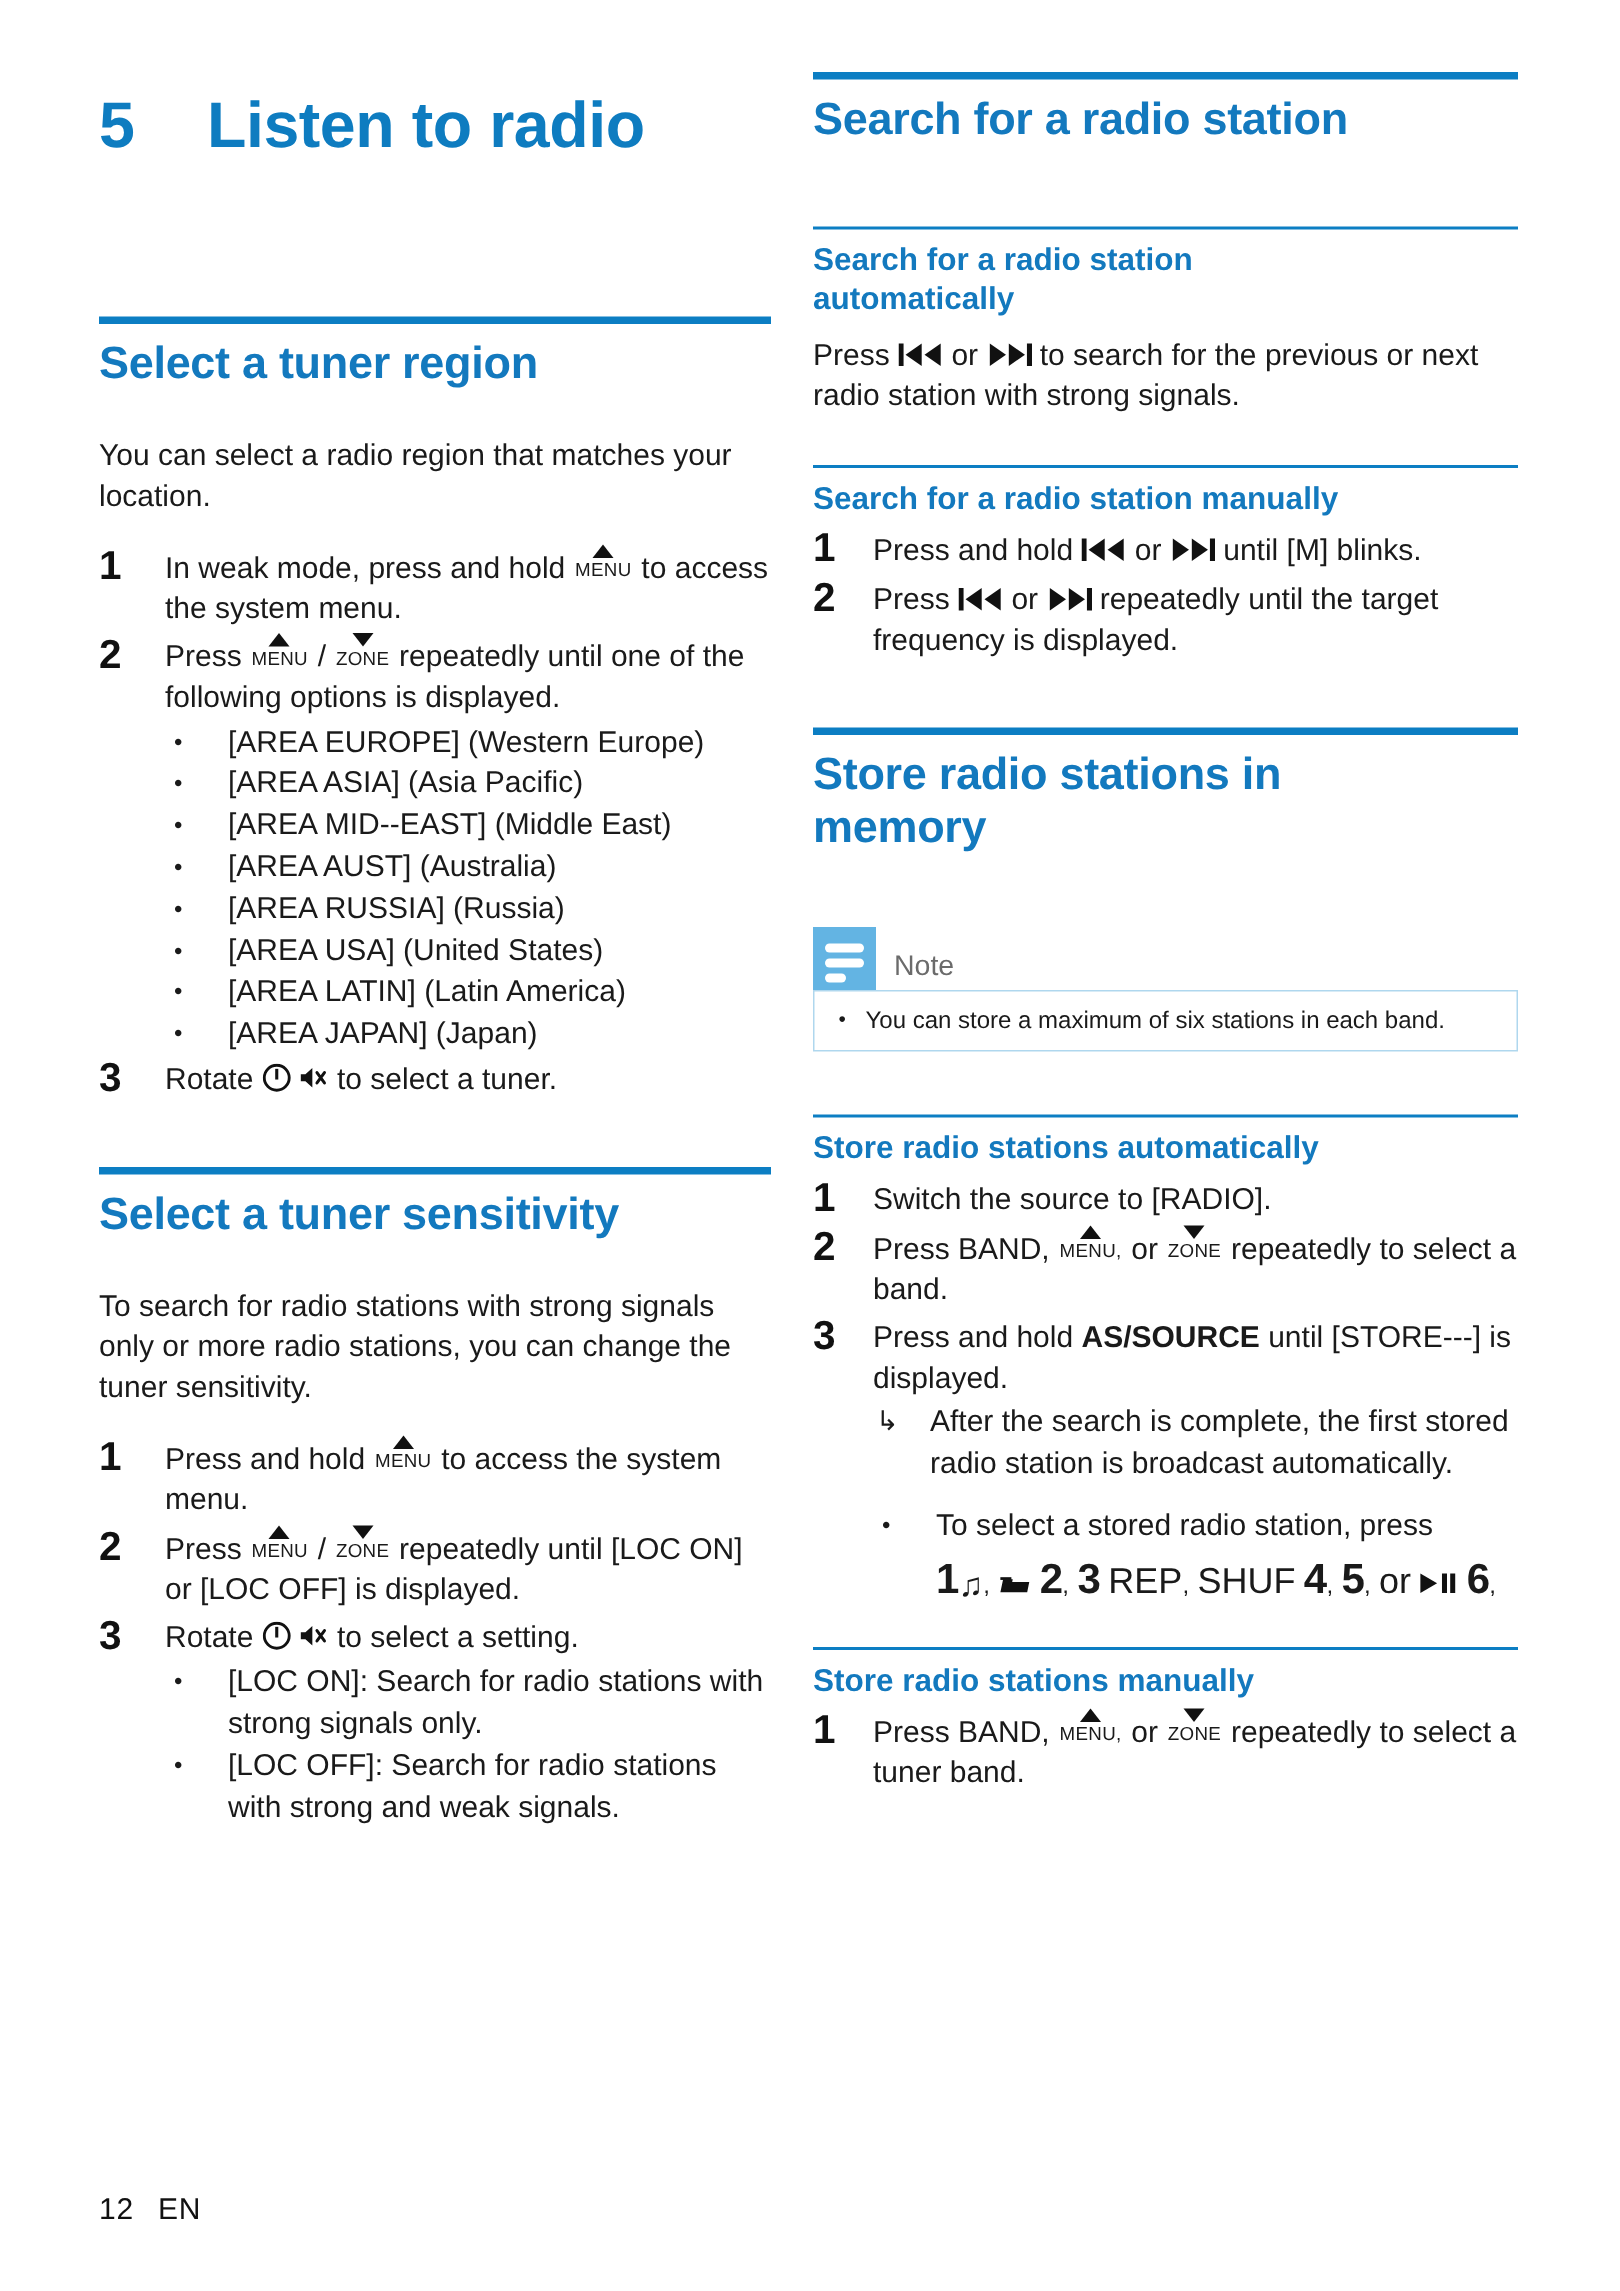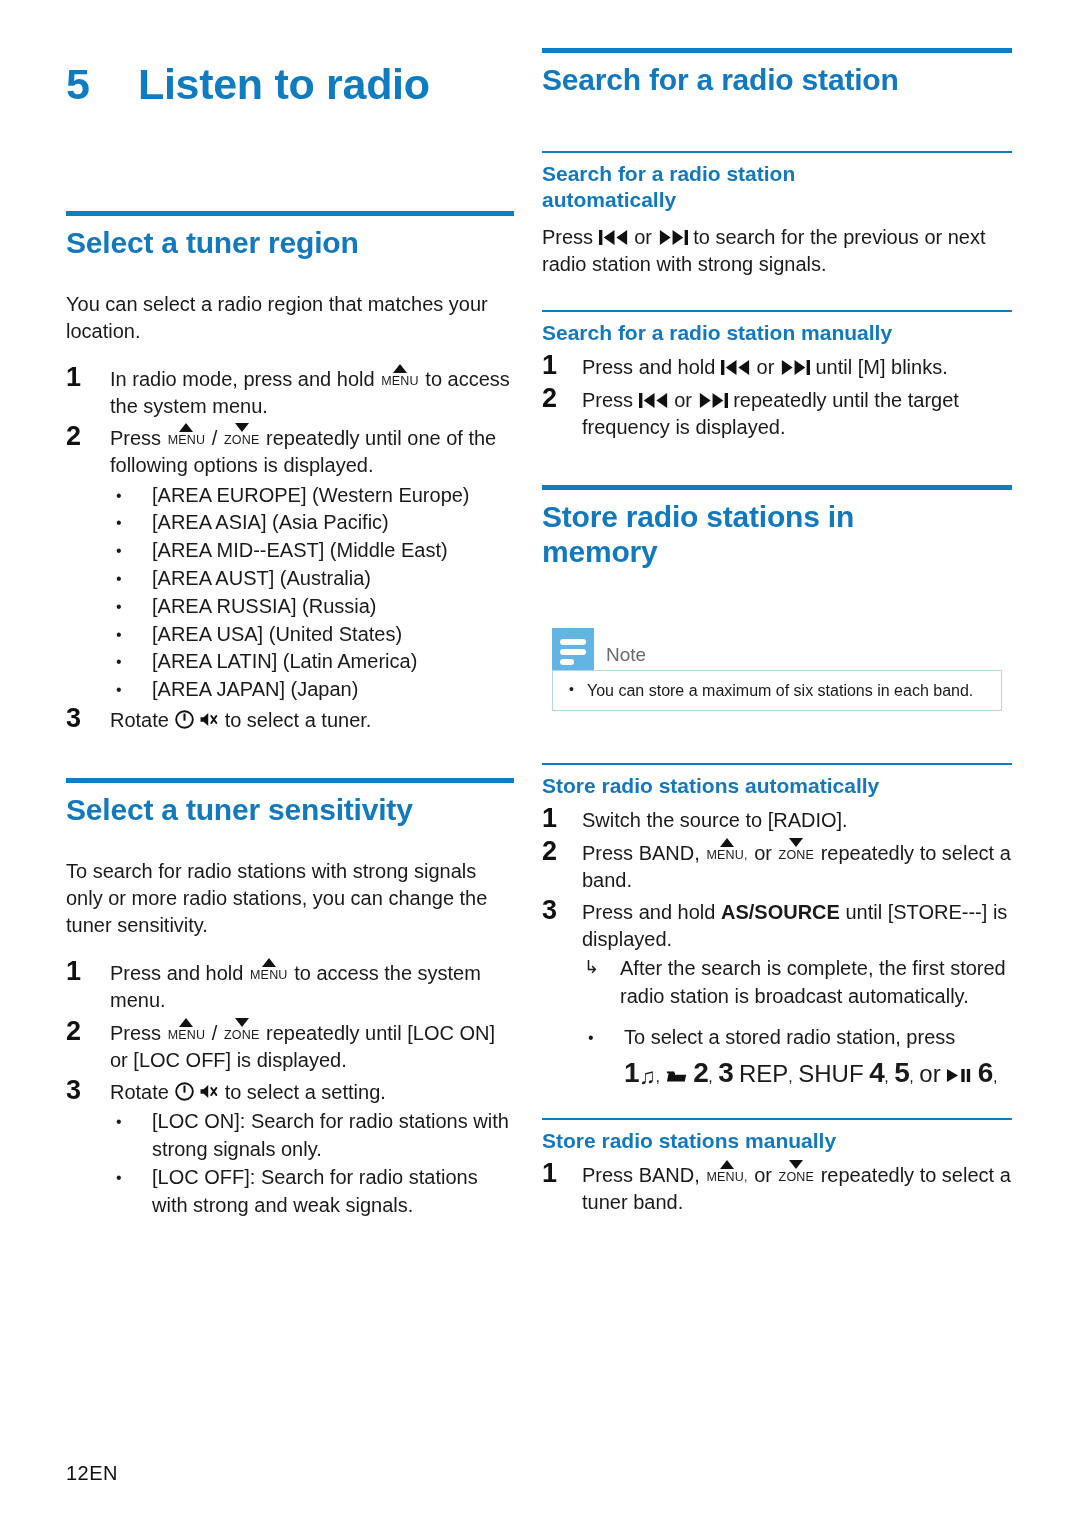--- a/index.html
+++ b/index.html
@@ -174,21 +174,21 @@
   .ico {
     display: inline-block;
     vertical-align: -2px;
     line-height: 1;
   }
   svg.g { display: inline-block; vertical-align: -2px; }
 
   .kbd { font-weight: 600; }
 
   
-  .note-wrap { margin: 10px; }
+  .note-wrap { margin: 0; }
   .note-head {
     display: flex;
     align-items: flex-end;
     height: 42px;
   }
   .note-icon {
     width: 42px; height: 42px;
     background: #63B4E3;
     flex: none;
     position: relative;
@@ -243,21 +243,21 @@
 
   
   .footer {
     position: absolute;
     left: 66px;
     bottom: 42px;
     font-size: 20px;
     color: #111;
     letter-spacing: 0.5px;
   }
-  .footer .pg { margin-right: 0; }
+  .footer .pg { margin-right: 16px; }
 </style>
 </head>
 <body>
 
 <div class="page">
 
   <div class="columns">
 
     <div class="col col-left">
 
@@ -269,21 +269,21 @@
       <div class="rule-thick"></div>
       <h1 class="sec">Select a tuner region</h1>
 
       <p class="body">You can select a radio region that matches your location.</p>
 
       <div class="gap-sm"></div>
 
       <ol class="steps">
         <li class="step">
           <span class="n">1</span>
-          <span class="txt"><span>In radio mode, press and hold</span>
+          <span class="txt"><span>In weak mode, press and hold</span>
             <span class="btn-menu"><span class="tri"></span><span>MENU</span></span>
             <span>to access the system menu.</span></span>
         </li>
         <li class="step">
           <span class="n">2</span>
           <span class="txt"><span>Press</span>
             <span class="btn-menu"><span class="tri"></span><span>MENU</span></span>
             <span>/</span>
             <span class="btn-zone"><span class="tri"></span><span>ZONE</span></span>
             <span>repeatedly until one of the following options is displayed.</span></span>

